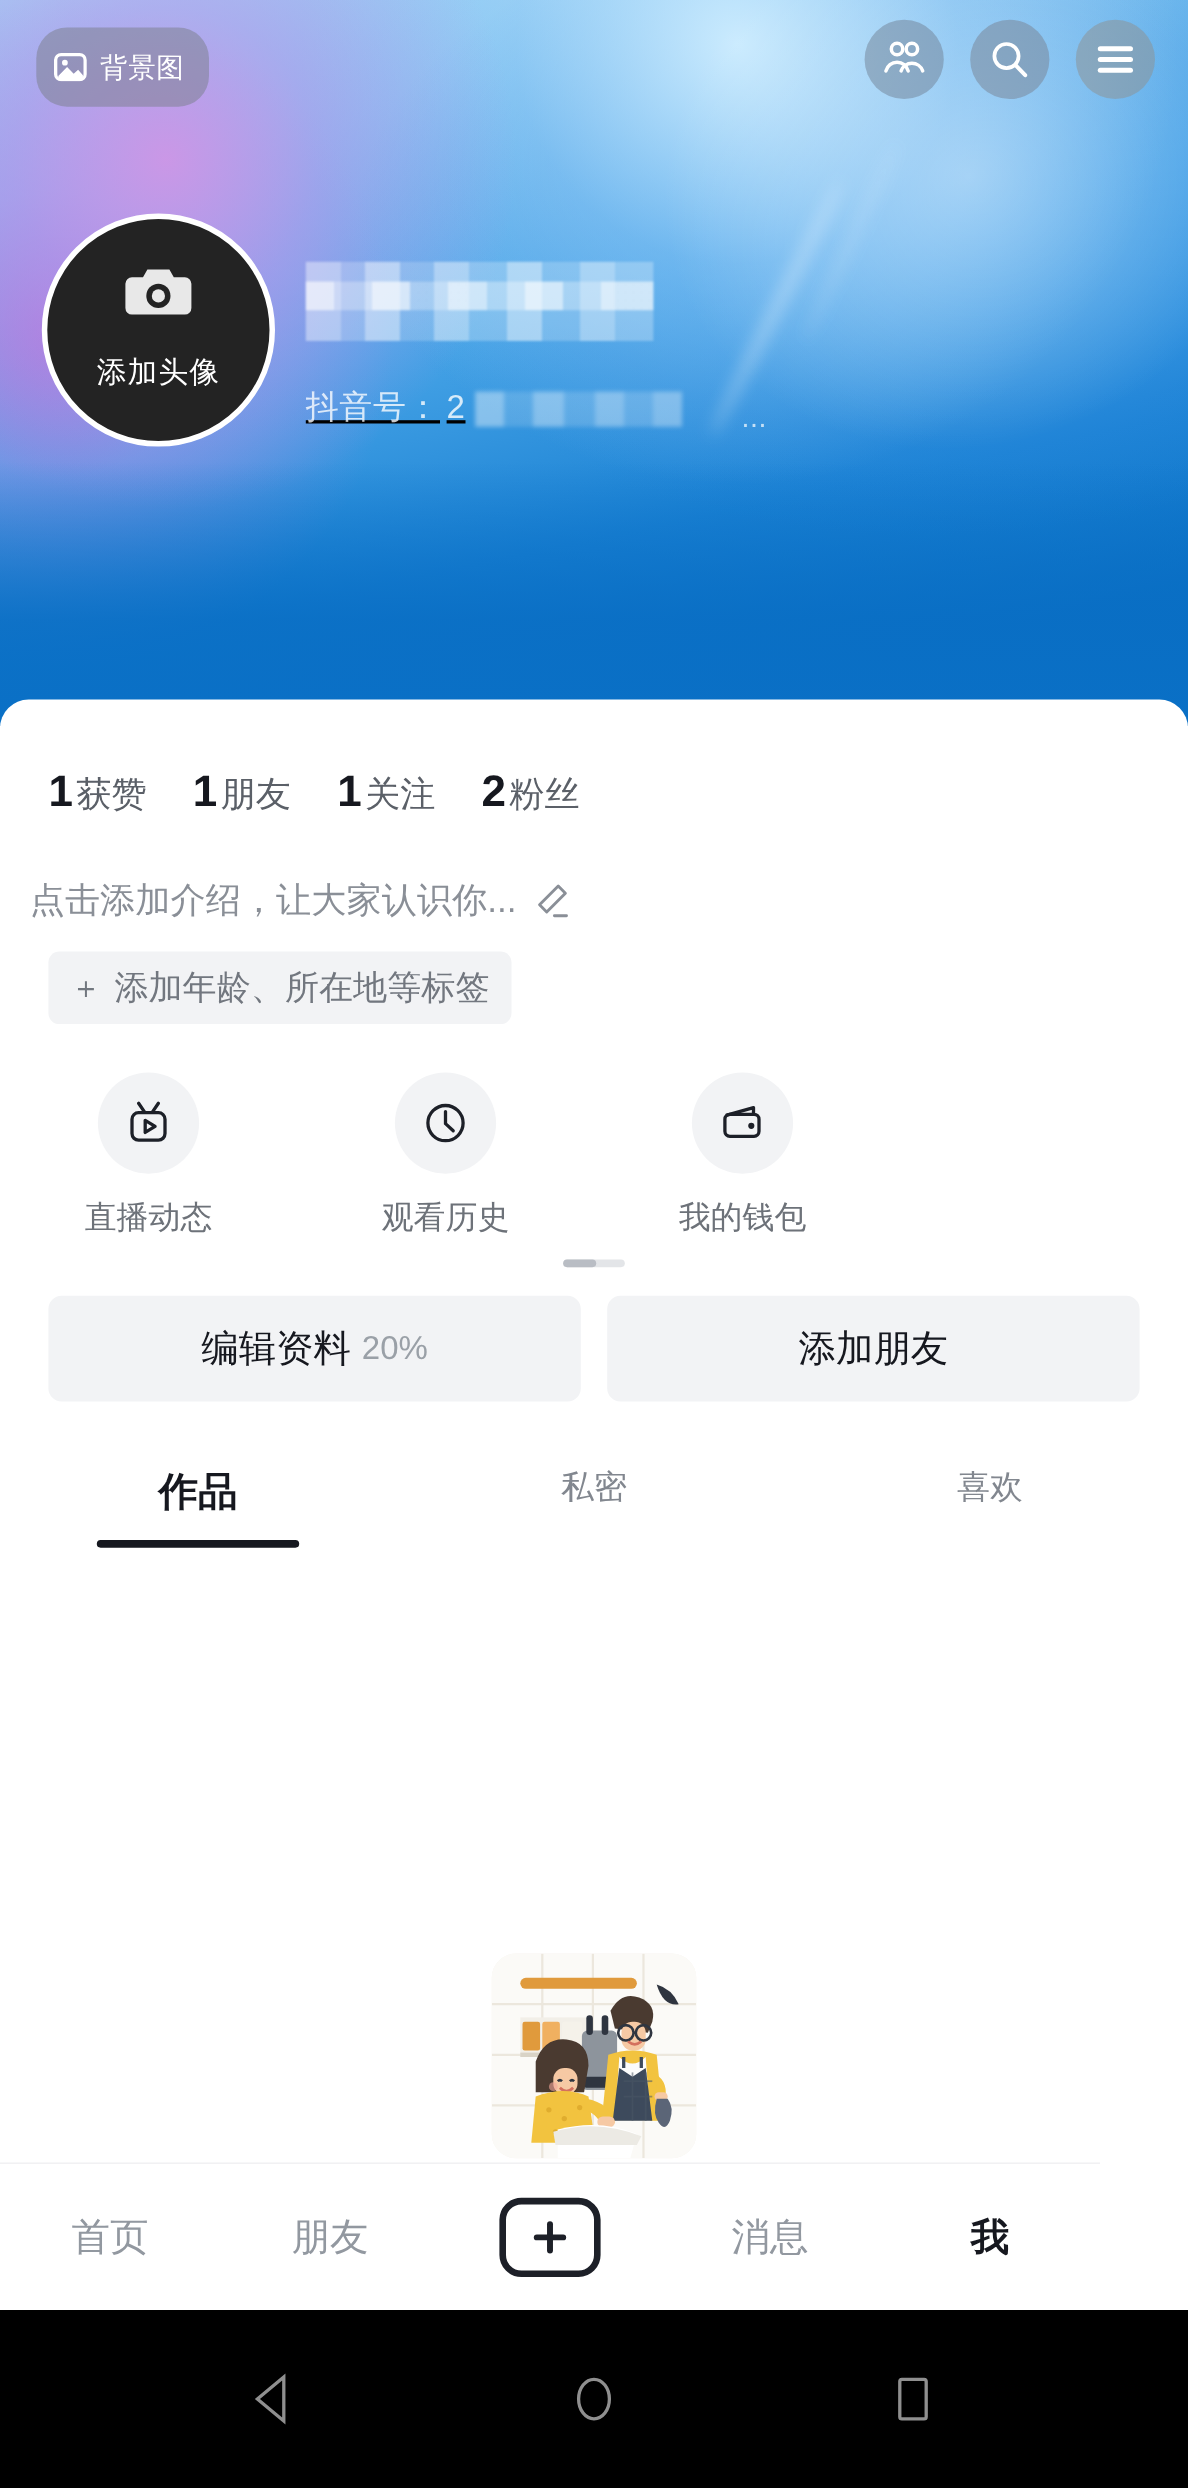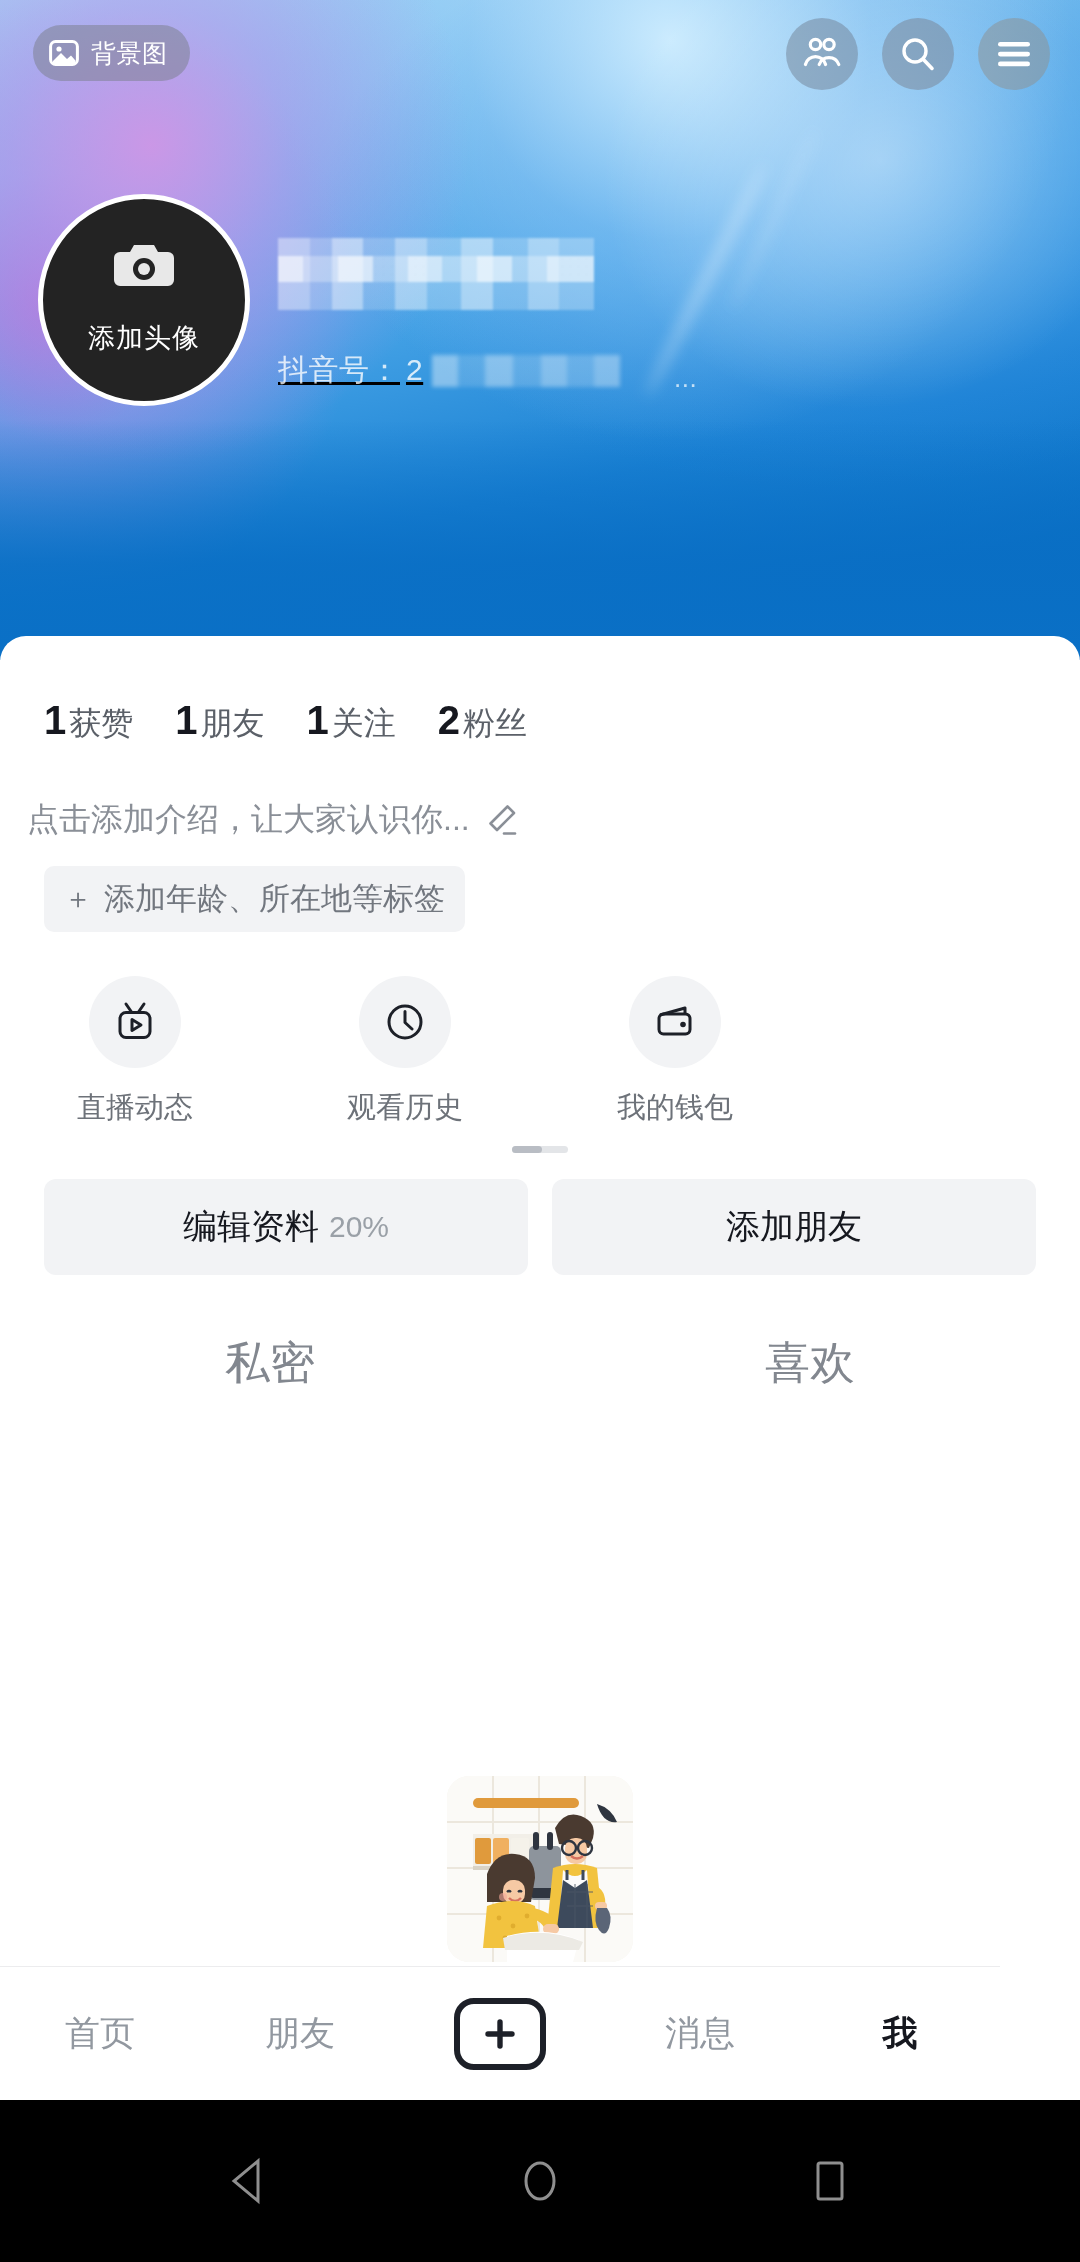--- a/index.html
+++ b/index.html
@@ -32,21 +32,21 @@
     background:radial-gradient(ellipse at center, rgba(255,255,255,0.42) 0%, rgba(255,255,255,0) 62%);
     transform:rotate(-18deg);
   }
   .hero-dark {
     position:absolute; left:0; top:420px; width:1080px; height:240px;
     background:linear-gradient(180deg, rgba(10,112,198,0) 0%, rgba(9,110,196,0.85) 60%, #0a70c6 100%);
   }
 
   
   .cover-chip {
-    position:absolute; left:33px; top:25px; height:56px;
+    position:absolute; left:33px; top:25px; height:72px;
     display:flex; align-items:center; gap:12px;
     padding:0 22px 0 16px; border-radius:28px;
     background:rgba(125,130,145,0.55);
   }
   .cover-chip .label { color:#fff; font-size:25px; letter-spacing:.5px; }
   .cover-ico { width:30px; height:26px; }
 
   .top-actions {
     position:absolute; right:30px; top:18px;
     display:flex; align-items:center; gap:24px;
@@ -163,21 +163,21 @@
   .btn {
     flex:1; height:96px; border-radius:12px; background:#f2f3f5;
     display:flex; align-items:center; justify-content:center; gap:10px;
   }
   .btn .main { font-size:34px; color:#16181f; }
   .btn .pct { font-size:30px; color:#9aa0a7; }
 
   
   .tabs { display:flex; margin-top:58px; position:relative; }
   .tab { flex:1; text-align:center; padding-bottom:26px; position:relative; }
-  .tab .t { font-size:45px; color:#82878f; }
+  .tab .t { font-size:30px; color:#82878f; }
   .tab.active .t { color:#16181f; font-weight:bold; font-size:36px; }
   .tab.active::after {
     content:""; position:absolute; left:50%; transform:translateX(-50%);
     bottom:0; width:184px; height:7px; background:#16181f; border-radius:4px;
   }
 
   
   .empty { position:absolute; left:0; top:1140px; width:1080px; text-align:center; }
   .illus {
     width:186px; height:186px; margin:0 auto; border-radius:22px;
@@ -355,20 +355,23 @@
         <span class="main">编辑资料</span>
         <span class="pct">20%</span>
       </div>
       <div class="btn">
         <span class="main">添加朋友</span>
       </div>
     </div>
 
     
     <div class="tabs">
+      <div class="tab active">
+        <span class="t">作品</span>
+      </div>
       <div class="tab">
         <span class="t">私密</span>
       </div>
       <div class="tab">
         <span class="t">喜欢</span>
       </div>
     </div>
 
     
     <div class="empty">

